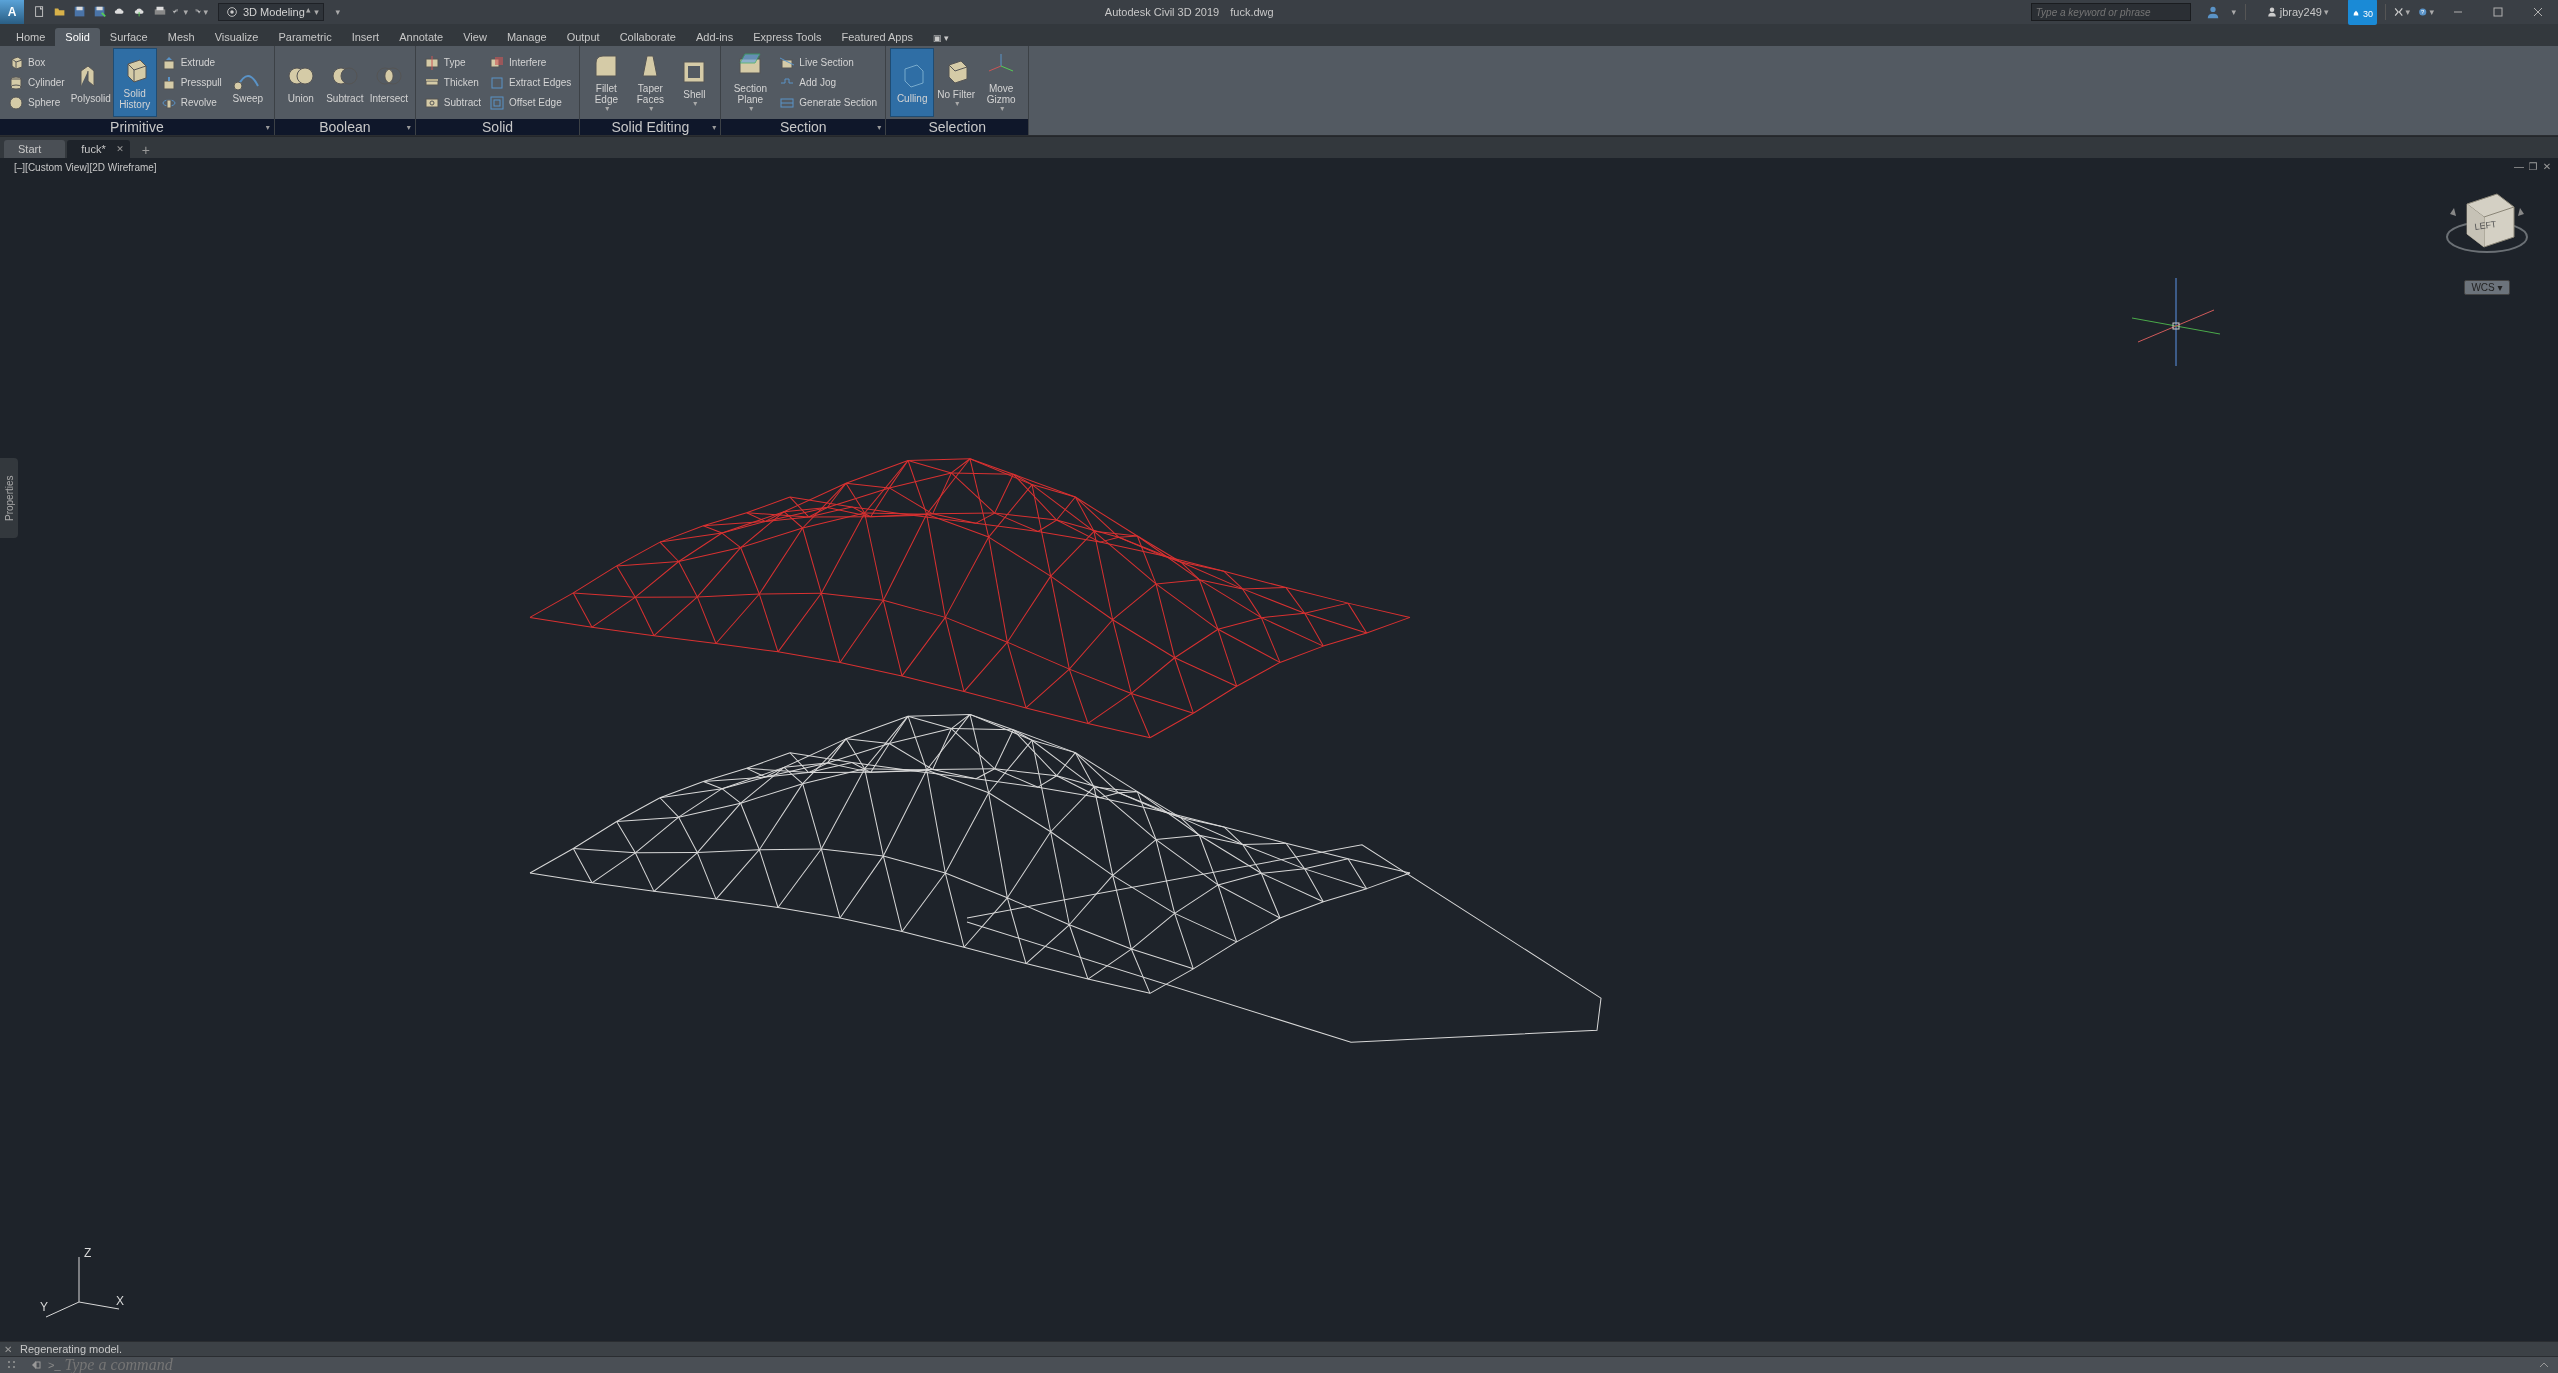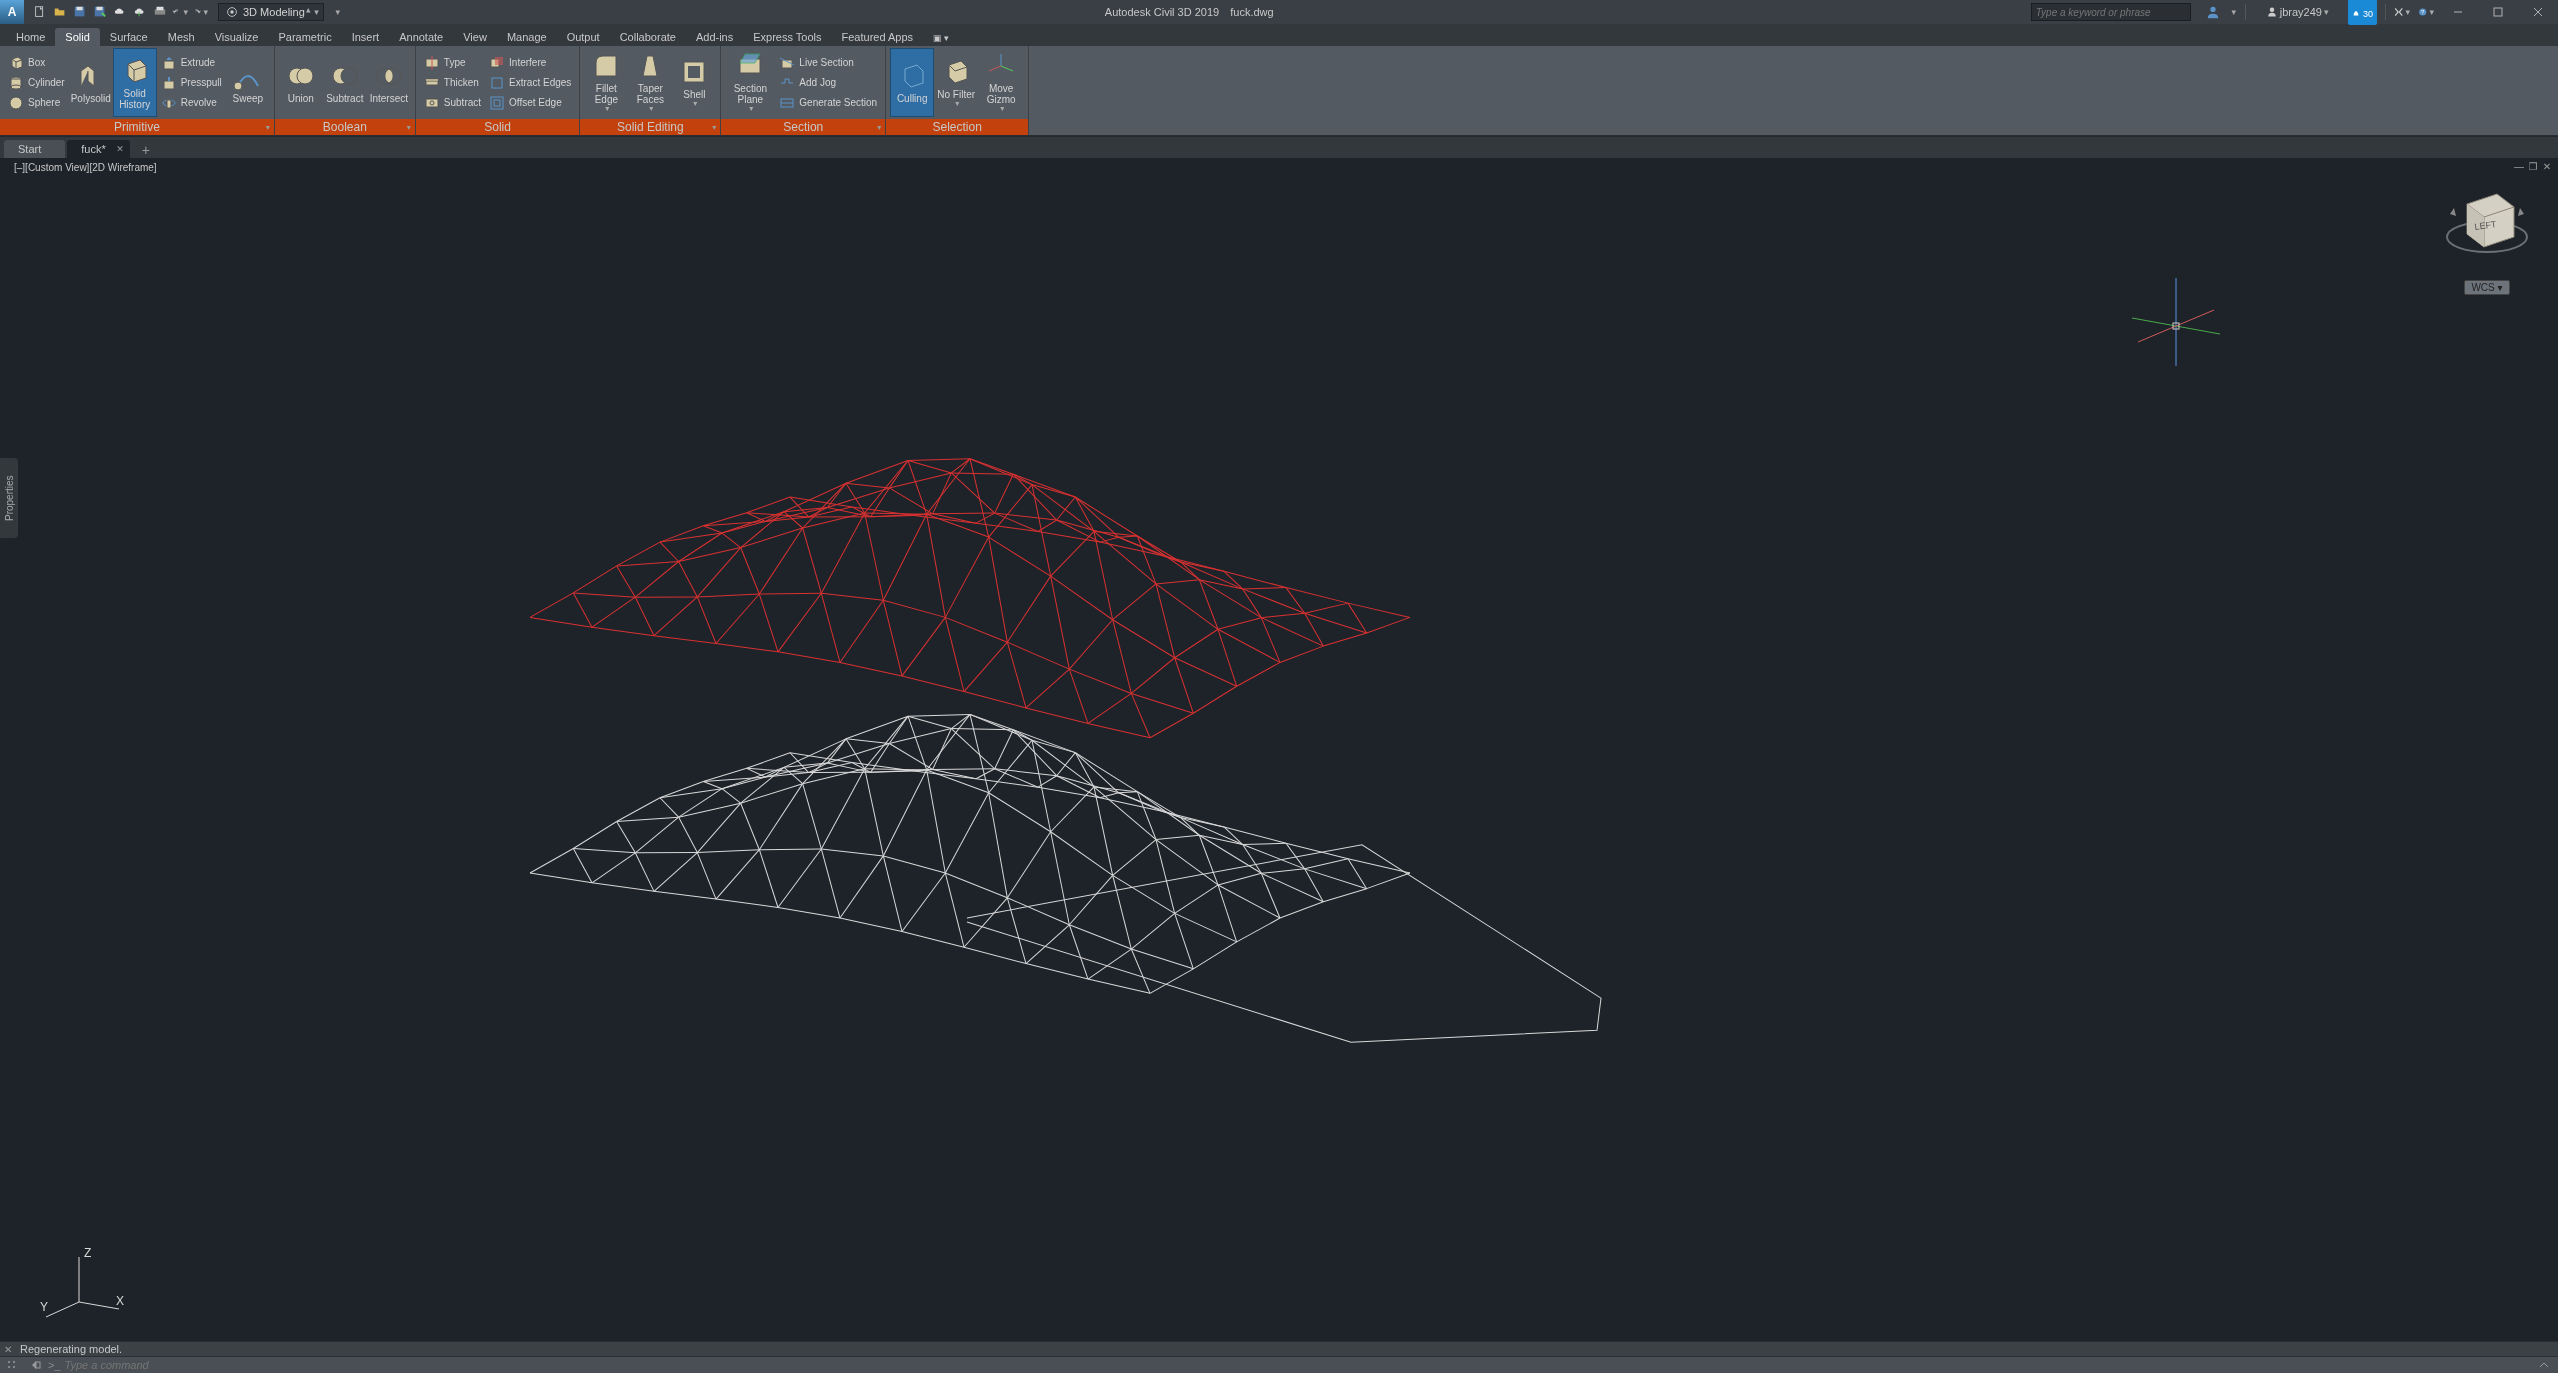--- a/index.html
+++ b/index.html
@@ -29,21 +29,21 @@
 
 
 #ribbon-tabs { height: 22px; background: #33383d; display: flex; align-items: flex-end; padding-left: 6px; }
 .rt { padding: 3px 10px; font-size: 11px; color: #c8c8c8; cursor: pointer; }
 .rt.active { background: #535a62; color: #fff; border-top-left-radius: 3px; border-top-right-radius: 3px; }
 
 
 #ribbon { height: 90px; background: #535a62; display: flex; border-bottom: 1px solid #2a2d31; }
 .panel { display: flex; flex-direction: column; border-right: 1px solid #3c4146; }
 .panel-body { flex: 1; display: flex; align-items: stretch; padding: 2px 4px; }
-.panel-title { height: 16px; background: #c2410c; color: #c8c8c8; font-size: 12px; display: flex; align-items: center; justify-content: center; position: relative; }
+.panel-title { height: 16px; background: #0f172a; color: #c8c8c8; font-size: 14px; display: flex; align-items: center; justify-content: center; position: relative; }
 .panel-title::after { content: "▾"; position: absolute; right: 4px; font-size: 8px; color: #9a9a9a; }
 .panel-title.no-arrow::after { content: ""; }
 
 .ico-lg { width: 44px; display: flex; flex-direction: column; align-items: center; justify-content: center; font-size: 10px; color: #d4d4d4; text-align: center; line-height: 1.1; padding: 2px; cursor: pointer; }
 .ico-lg.active { background: #2f6ea5; border: 1px solid #1f4c73; }
 .ico-lg .gly { width: 30px; height: 30px; margin-bottom: 2px; display: flex; align-items: center; justify-content: center; }
 .ico-sm-col { display: flex; flex-direction: column; justify-content: center; }
 .ico-sm { display: flex; align-items: center; font-size: 10px; color: #d4d4d4; padding: 1px 4px; height: 20px; cursor: pointer; white-space: nowrap; }
 .ico-sm .gly { width: 16px; height: 16px; margin-right: 4px; display: flex; align-items: center; justify-content: center; }
 .ddarr::after { content: "▾"; font-size: 8px; color: #aaa; margin-left: 2px; }
@@ -74,21 +74,21 @@
 #wcs-tag { margin-top: 18px; background: #6c737b; color: #222; font-size: 10px; padding: 1px 6px; border-radius: 2px; border: 1px solid #444; }
 
 #cursor { position: absolute; top: 118px; right: 332px; pointer-events: none; }
 
 
 #cmdline { position: absolute; bottom: 0; left: 0; right: 0; height: 32px; display: flex; flex-direction: column; }
 #cmd-hist { height: 15px; background: #3c4146; color: #c8c8c8; font-size: 11px; font-family: Consolas, monospace; padding: 0 20px; display: flex; align-items: center; position: relative; border-top: 1px solid #2a2d31; }
 #cmd-hist .xb { position: absolute; left: 4px; color: #999; font-size: 10px; cursor: pointer; }
 #cmd-in { height: 17px; background: #4a4f55; display: flex; align-items: center; font-size: 11px; font-family: Consolas, monospace; border-top: 1px solid #2a2d31; }
 #cmd-in .ic { width: 16px; height: 14px; margin: 0 4px; display: flex; align-items: center; justify-content: center; }
-#cmd-in input { flex: 1; background: transparent; border: none; color: #9a9a9a; font-style: italic; font-size: 11px; font-family: Liberation Sans, sans-serif; outline: none; }
+#cmd-in input { flex: 1; background: transparent; border: none; color: #9a9a9a; font-style: italic; font-size: 16px; font-family: Liberation Serif, serif; outline: none; }
 #cmd-in .prompt { color: #8a8a8a; margin-right: 4px; }
 </style>
 </head>
 <body>
 
 <div id="title-bar">
   <div id="tb-left">
     <div id="app-logo">A</div>
     <div id="qat">
       <div class="tb-ico">

